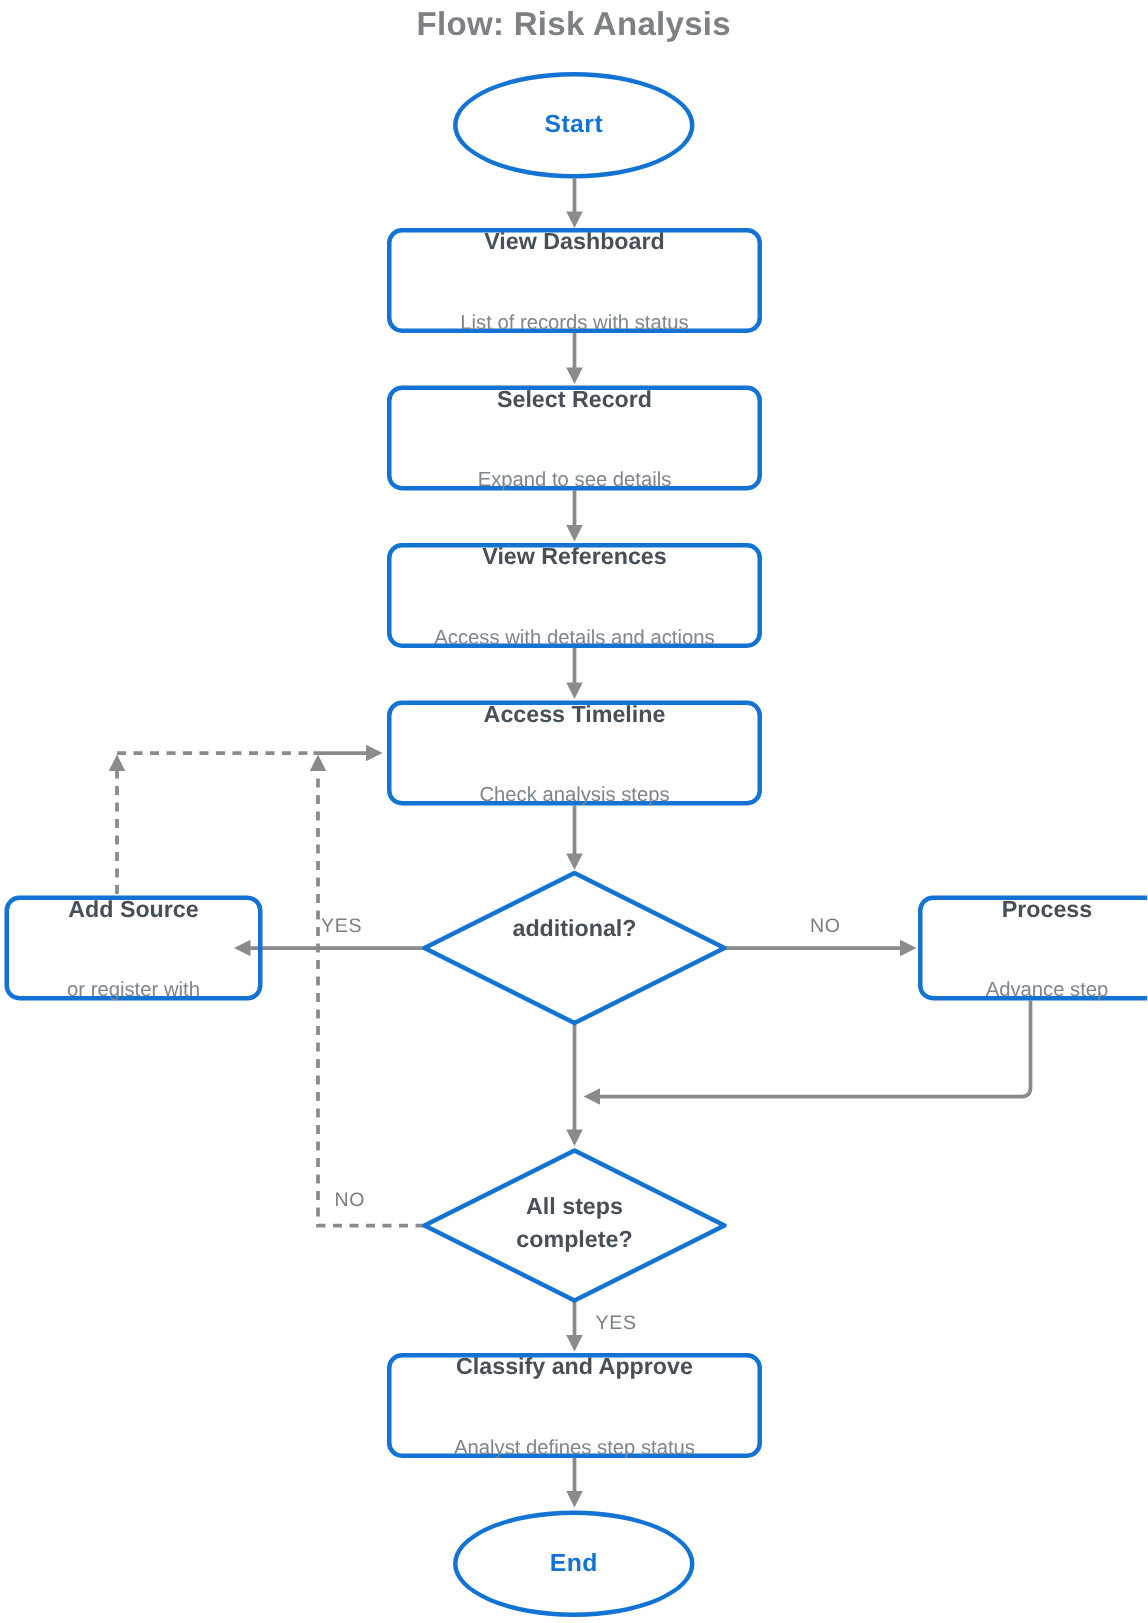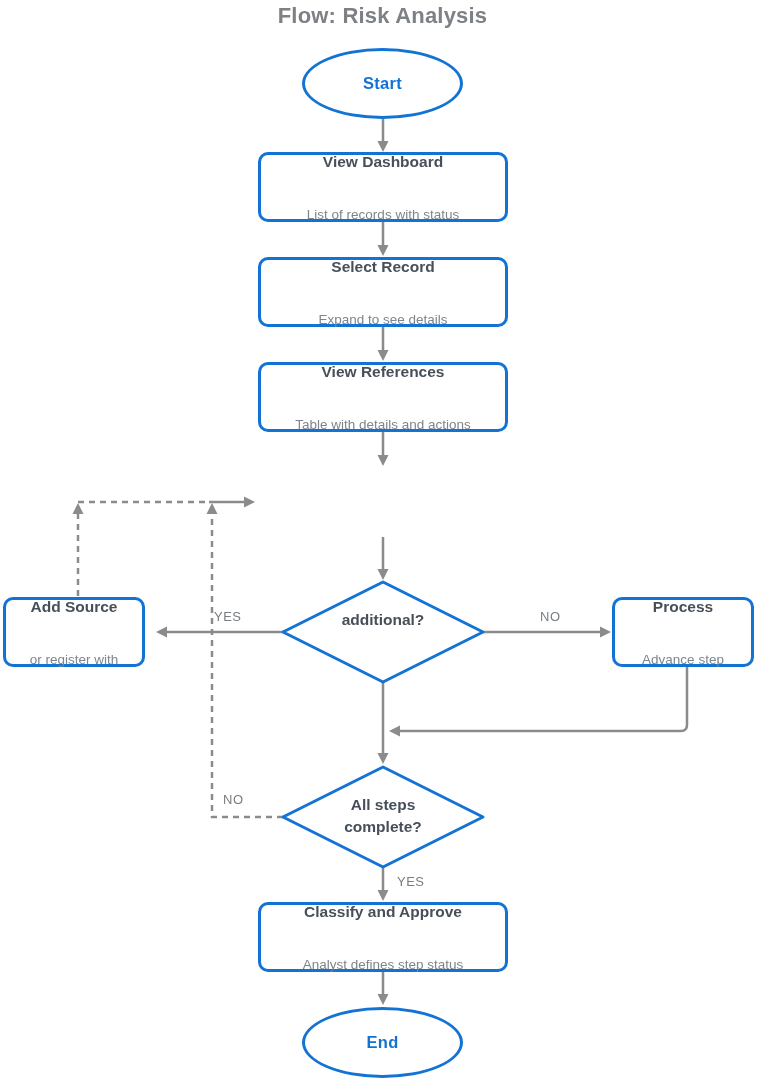--- a/index.html
+++ b/index.html
@@ -18,21 +18,21 @@
   .diagram-title{
     position:absolute;top:3px;left:0;width:100%;text-align:center;
     font-size:22px;font-weight:bold;color:var(--title);letter-spacing:.2px;
   }
   .edges{position:absolute;left:0;top:0;width:765px;height:1082px;}
   .node{
     position:absolute;display:flex;flex-direction:column;align-items:center;
     justify-content:center;text-align:right;box-sizing:border-box;background:transparent;
   }
   .rect{width:250px;height:70px;border:3px solid var(--blue);border-radius:10px;gap:33px;}
-  .rect.small{width:142px;}
+  .rect.small{width:172px;}
   .ellipse{width:161px;height:71px;border:3px solid var(--blue);border-radius:50%;}
   .node-title{font-size:15.5px;font-weight:bold;color:var(--heading);line-height:1.5;}
   .node-sub{font-size:13.5px;color:var(--subtitle);line-height:1.3;}
   .terminal-label{font-size:16.5px;font-weight:bold;color:var(--blue);letter-spacing:.3px;}
   .diamond-text{
     position:absolute;width:180px;text-align:center;font-weight:bold;
     color:var(--heading);font-size:15.5px;line-height:1.45;
   }
   .edge-label{
     position:absolute;font-size:13px;color:var(--label);letter-spacing:.5px;
@@ -100,23 +100,27 @@
     <span class="node-sub">List of records with status</span>
   </div>
 
   <div class="node rect" style="left:258px;top:257px;">
     <span class="node-title">Select Record</span>
     <span class="node-sub">Expand to see details</span>
   </div>
 
   <div class="node rect" style="left:258px;top:362px;">
     <span class="node-title">View References</span>
-    <span class="node-sub">Table with details and actions</span>
+    <span class="node-sub">Access with details and actions</span>
   </div>
 
+  <div class="node rect" style="left:258px;top:467px;">
+    <span class="node-title">Access Timeline</span>
+    <span class="node-sub">Check analysis steps</span>
+  </div>
 
   <div class="diamond-text" style="left:293px;top:609px;">
     <div>additional?</div>
   </div>
 
   <div class="node rect small" style="left:3px;top:597px;">
     <span class="node-title">Add Source</span>
     <span class="node-sub">or register with</span>
   </div>
 

